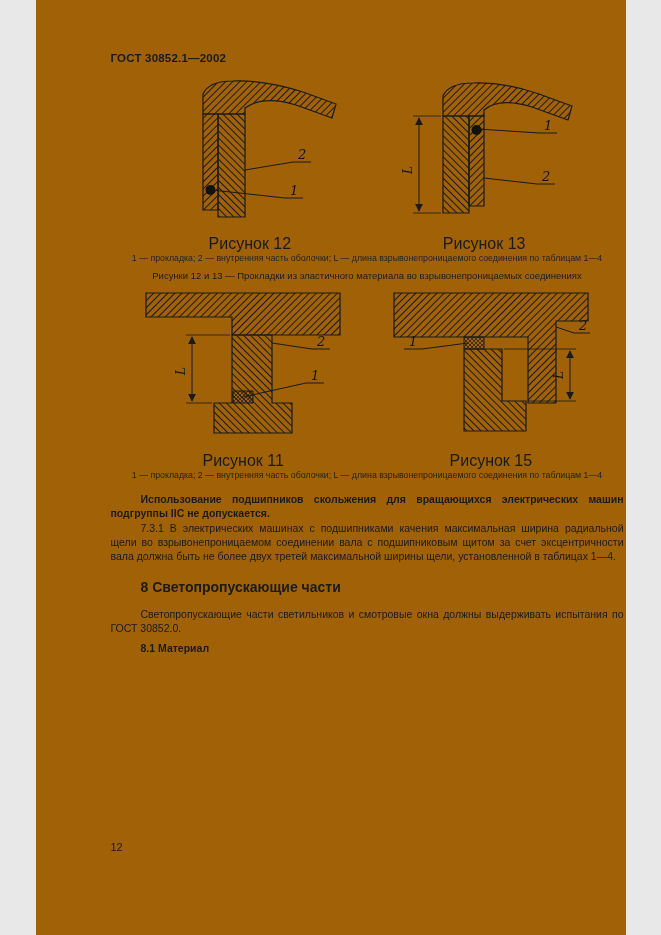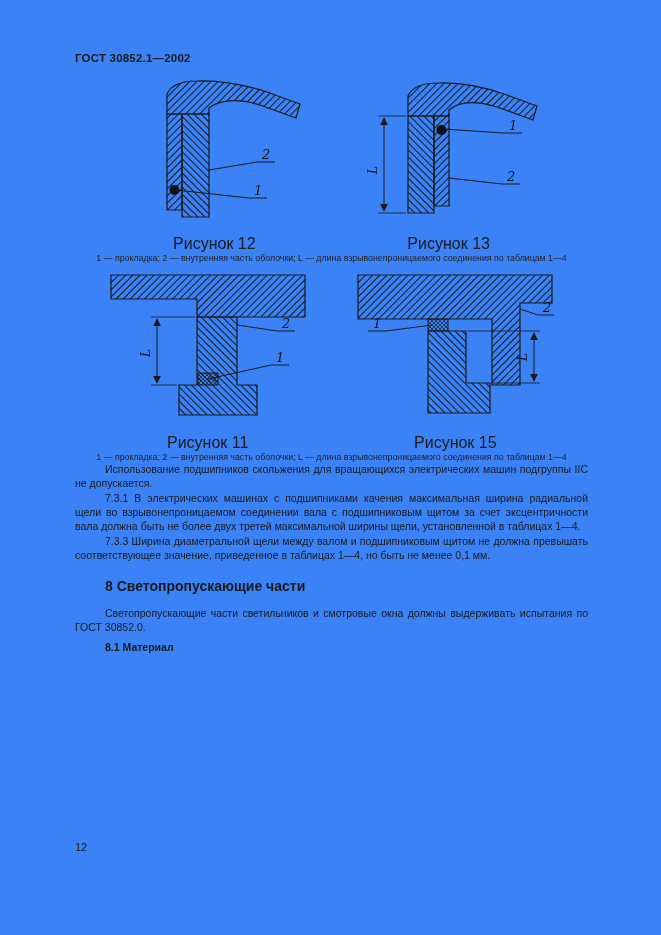--- a/index.html
+++ b/index.html
@@ -1,29 +1,29 @@
 <!DOCTYPE html>
 <html lang="ru"><head>
 <meta charset="utf-8">
 <style>
   html,body{margin:0;padding:0;background:#e8e8e8;}
   .page{
-    position:relative;width:661px;height:935px;margin:0 auto;
-    background:#3b82f6;overflow:hidden;
+    position:relative;width:590px;height:935px;margin:0 auto;
+    background:#a16207;overflow:hidden;
     font-family:"Liberation Sans",sans-serif;color:#1a1a1a;
   }
   .content{position:absolute;left:75px;top:52px;width:513px;}
   .doc-header{font-size:11.5px;font-weight:bold;letter-spacing:.2px;}
   .fig-row{display:flex;justify-content:space-evenly;align-items:flex-end;margin-top:14px;}
   .fig-block{display:flex;flex-direction:column;align-items:center;}
   .fig-caption{font-size:16px;margin-top:5px;text-align:center;}
   .legend{font-size:8.8px;text-align:center;color:#222;}
   .group-caption{font-size:9.5px;text-align:center;margin:7px 0 4px 0;}
   .para{font-size:10.5px;line-height:14px;text-align:justify;text-indent:30px;margin:0 0 1px 0;}
-  .para-first{margin-top:0;}
+  .para-first{margin-top:12px;font-weight:bold;}
   .subheading{font-size:10.5px;font-weight:bold;text-indent:30px;margin:7px 0 5px 0;}
   .chapter-heading{font-size:14px;font-weight:bold;text-indent:30px;margin:16px 0 12px 0;}
   .page-number{position:absolute;left:75px;top:841px;font-size:11px;}
   svg{display:block;}
   svg line, svg polyline, svg path, svg rect{vector-effect:non-scaling-stroke;}
   .draw-label{font:italic 13px "DejaVu Serif",serif;fill:#111;}
   .dim-label{font:italic 12px "DejaVu Serif",serif;fill:#111;}
 </style>
 </head>
 <body>
@@ -92,20 +92,21 @@
           <text class="draw-label" x="155" y="52">1</text>
 
           <polyline points="95,100 148,106 166,106" fill="none" stroke="#1a1a1a" stroke-width="1"></polyline>
           <text class="draw-label" x="153" y="103">2</text>
         </svg>
         <div class="fig-caption">Рисунок 13</div>
       </div>
     </div>
 
     <div class="legend">1 — прокладка; 2 — внутренняя часть оболочки; L — длина взрывонепроницаемого соединения по таблицам 1—4</div>
+    <div class="group-caption">Рисунки 12 и 13 — Прокладки из эластичного материала во взрывонепроницаемых соединениях</div>
 
     <div class="fig-row" style="margin-top:6px;">
 
       <div class="fig-block">
         <svg width="230" height="160" viewBox="0 0 230 160">
 
           <path d="M18,6 L212,6 L212,48 L104,48 L104,30 L18,30 Z" fill="url(#hA)" stroke="#1a1a1a" stroke-width="1.2"></path>
 
           <path d="M104,48 L144,48 L144,116 L164,116 L164,146 L86,146 L86,116 L104,116 Z" fill="url(#hB)" stroke="#1a1a1a" stroke-width="1.2"></path>
 
@@ -148,21 +149,20 @@
         <div class="fig-caption">Рисунок 15</div>
       </div>
     </div>
 
     <div class="legend">1 — прокладка; 2 — внутренняя часть оболочки; L — длина взрывонепроницаемого соединения по таблицам 1—4</div>
 
     <p class="para para-first">Использование подшипников скольжения для вращающихся электрических машин подгруппы IIC не допускается.</p>
 
 
     <p class="para">7.3.1 В электрических машинах с подшипниками качения максимальная ширина радиальной щели во взрывонепроницаемом соединении вала с подшипниковым щитом за счет эксцентричности вала должна быть не более двух третей максимальной ширины щели, установленной в таблицах 1—4.</p>
-    <p class="para">7.3.3 Ширина диаметральной щели между валом и подшипниковым щитом не должна превышать соответствующее значение, приведенное в таблицах 1—4, но быть не менее 0,1 мм.</p>
 
     <div class="chapter-heading">8 Светопропускающие части</div>
 
     <p class="para">Светопропускающие части светильников и смотровые окна должны выдерживать испытания по ГОСТ 30852.0.</p>
 
     <div class="subheading">8.1 Материал</div>
 
 
   </div>
 

